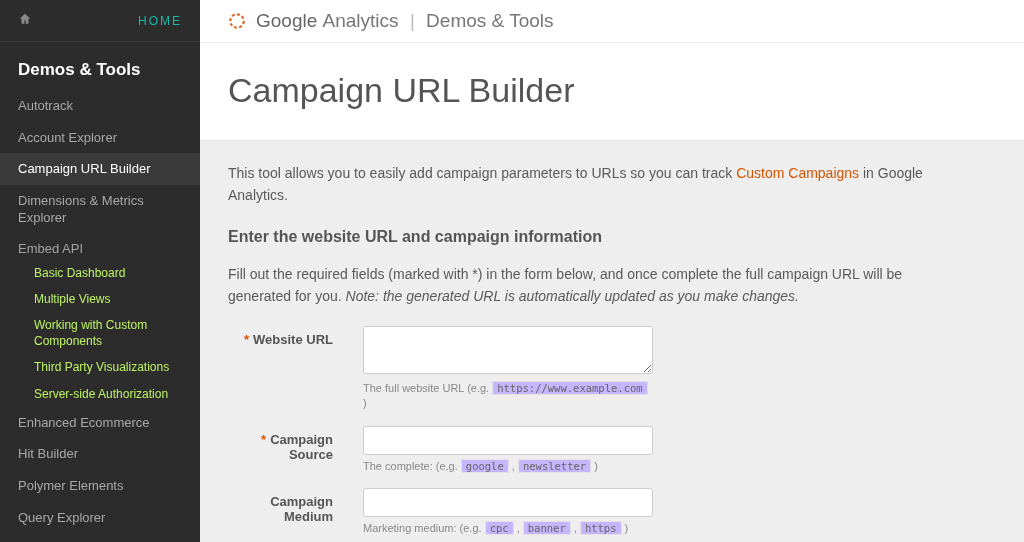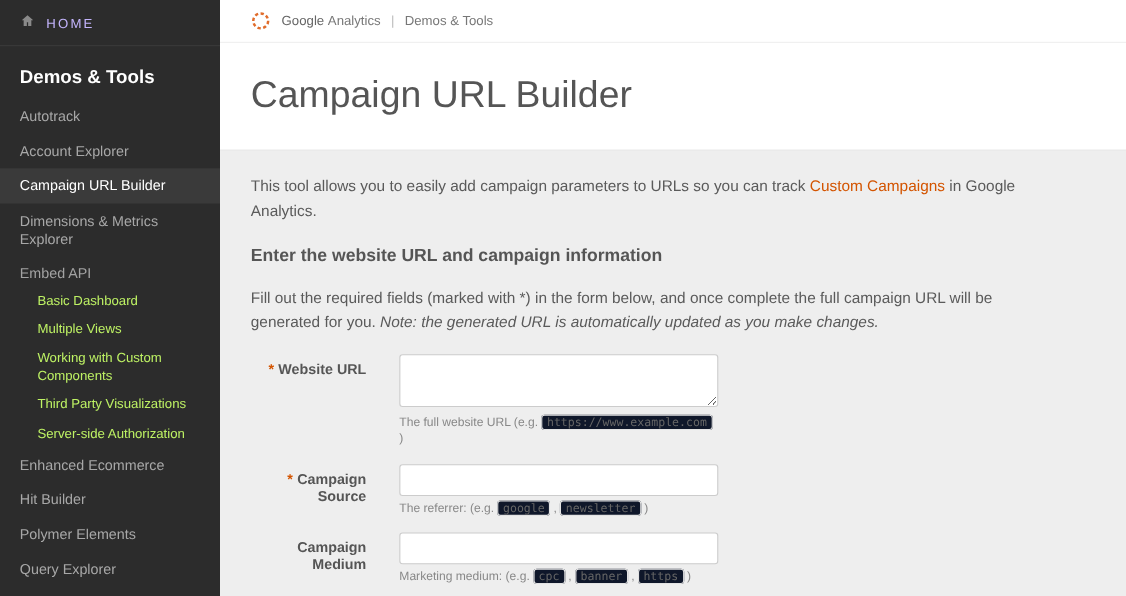--- a/index.html
+++ b/index.html
@@ -22,25 +22,26 @@
     color: #bdbdbd;
     flex-shrink: 0;
     overflow-y: auto;
     font-size: 13px;
   }
   .home-link {
     display: flex;
     align-items: center;
     gap: 10px;
     padding: 12px 18px;
-    color: #c4b5fd;
+    color: #14b8a6;
     letter-spacing: 2px;
     font-size: 12px;
     border-bottom: 1px solid #3a3a3a;
     cursor: pointer;
+    justify-content: space-between;
   }
   .home-link svg { width: 14px; height: 14px; fill: #8a8a8a; }
   .sidebar-title {
     padding: 18px 18px 10px 18px;
     color: #fff;
     font-size: 17px;
     font-weight: 600;
   }
   .nav-item {
     padding: 7px 18px;
@@ -67,21 +68,21 @@
     background: #fff;
     padding: 10px 28px;
     display: flex;
     align-items: center;
     gap: 10px;
     border-bottom: 1px solid #eee;
   }
   .logo-icon {
     width: 18px; height: 18px; display:inline-flex; align-items:center; justify-content:center;
   }
-  .brand { color:#555; font-size:12px; }
+  .brand { color:#555; font-size:19px; }
   .brand .strong { font-weight:400; color:#666; }
   .brand .thin { font-weight:300; color:#777; }
   .brand-sep { color:#bbb; margin:0 6px; }
   .brand-tools { color:#777; }
 
   .hero {
     background: #fff;
     padding: 28px 28px 30px 28px;
     border-bottom: 1px solid #e3e3e3;
   }
@@ -130,21 +131,21 @@
   }
   .form-field textarea { height: 48px; resize: both; }
   .hint {
     font-size: 11px;
     color: #888;
     margin-top: 4px;
     line-height: 1.4;
   }
   .hint code, .code {
     font-family: Menlo, Consolas, monospace;
-    background: #0f172a;
+    background: #c4b5fd;
     border: 1px solid #e3e3e3;
     border-radius: 3px;
     padding: 0 4px;
     font-size: 10.5px;
     color: #666;
   }
 </style>
 </head>
 <body>
 
@@ -222,21 +223,21 @@
         </div>
       </div>
 
       <div class="form-row">
         <div class="form-label">
           <span class="req">*</span><span>Campaign Source</span>
         </div>
         <div class="form-field">
           <input type="text" style="">
           <div class="hint">
-            <span>The referrer: (e.g. </span><code>google</code><span> , </span><code>newsletter</code><span> )</span>
+            <span>The complete: (e.g. </span><code>google</code><span> , </span><code>newsletter</code><span> )</span>
           </div>
         </div>
       </div>
 
       <div class="form-row">
         <div class="form-label">
           <span>Campaign Medium</span>
         </div>
         <div class="form-field">
           <input type="text" style="">

